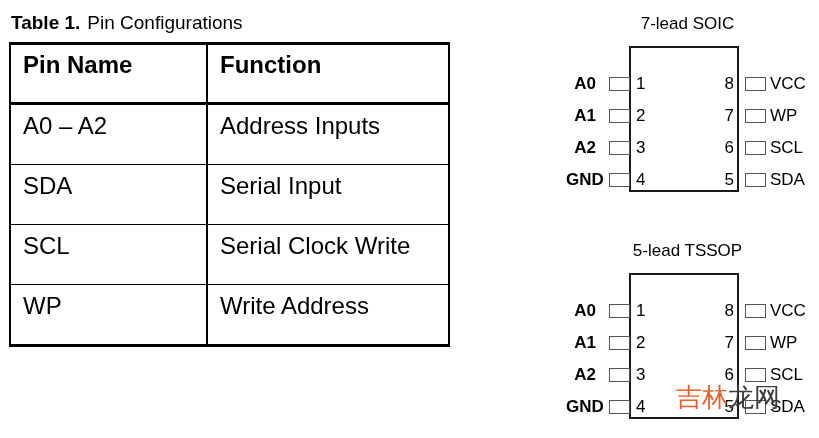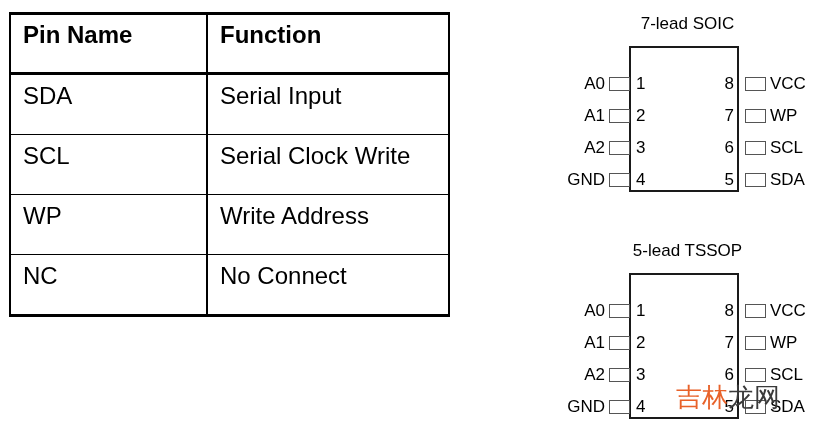--- a/index.html
+++ b/index.html
@@ -120,21 +120,21 @@
   }
   .pin-num.left  { left: 71px;  text-align: left; }
   .pin-num.right { left: 139px; text-align: right; }
 
   .pin-label {
     position: absolute;
     font-size: 17px;
     line-height: 17px;
     white-space: nowrap;
   }
-  .pin-label.left  { left: 0px;  width: 40px; text-align: right; }
+  .pin-label.left  { left: 0px;  width: 40px; text-align: center; font-weight: bold; }
   .pin-label.right { left: 205px; text-align: left; }
 
   
   #watermark {
     position: absolute;
     left: 676px;
     top: 383px;
     font-size: 26px;
     line-height: 28px;
     letter-spacing: 0px;
@@ -144,48 +144,51 @@
     z-index: 50;
   }
   #watermark .wm-a { color: #e8622a; }
   #watermark .wm-b { color: #3a3a3a; }
 </style>
 </head>
 <body>
 
 <div id="table-block">
 
+  <div id="table-caption">
+    <span class="cap-strong">Table 1.</span><span class="cap-rest">Pin Configurations</span>
+  </div>
 
   <table class="pin-table">
     <colgroup>
         <col class="c1">
         <col class="c2">
       </colgroup>
     <thead>
       <tr>
         <th>Pin Name</th>
         <th>Function</th>
       </tr>
     </thead>
     <tbody>
       <tr>
+        <td>A0 – A2</td>
+        <td>Address Inputs</td>
+      </tr>
+      <tr>
         <td>SDA</td>
         <td>Serial Input</td>
       </tr>
       <tr>
         <td>SCL</td>
         <td>Serial Clock Write</td>
       </tr>
       <tr>
         <td>WP</td>
         <td>Write Address</td>
-      </tr>
-      <tr>
-        <td>NC</td>
-        <td>No Connect</td>
       </tr>
     </tbody>
   </table>
 </div>
 
 <div class="pkg" id="pkg-soic">
   <div class="pkg-title">7-lead SOIC</div>
   <div class="pkg-figure">
     <div class="chip-body"></div>
 

